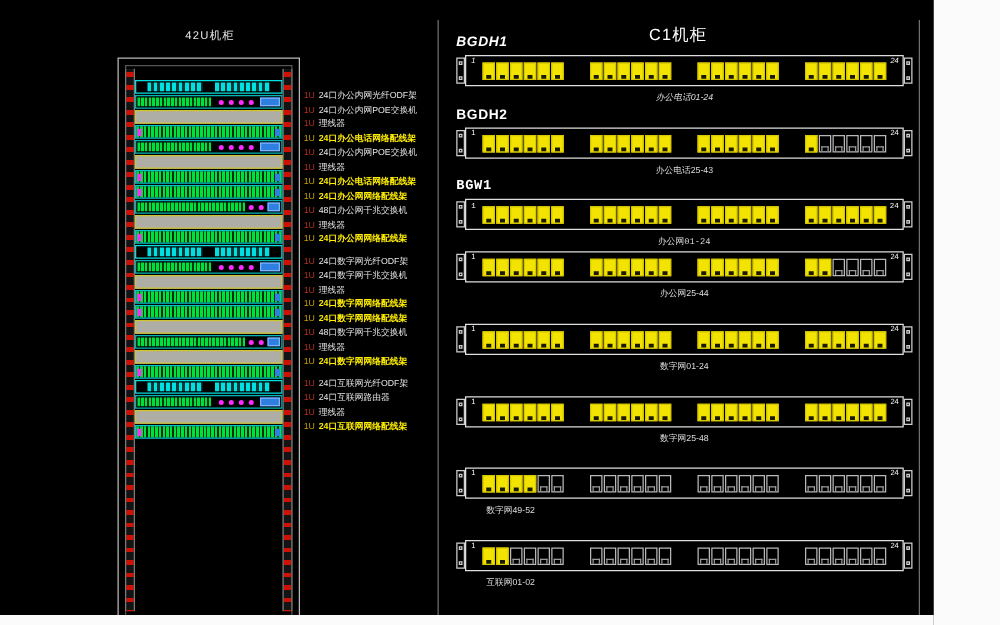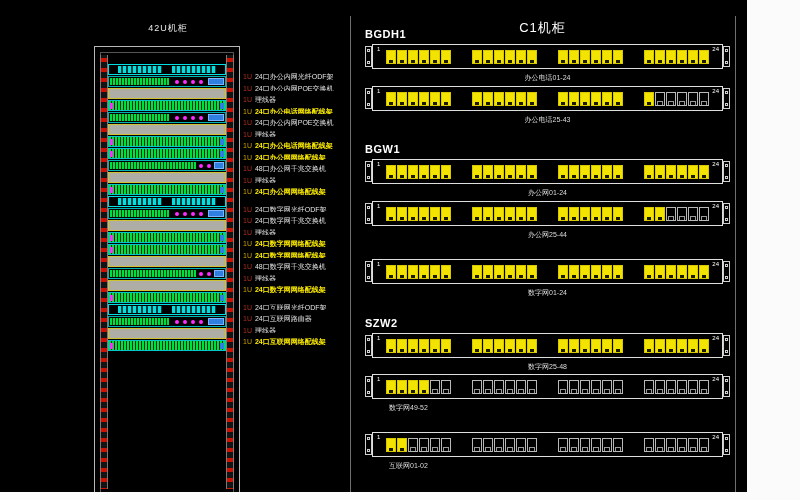--- a/index.html
+++ b/index.html
@@ -200,21 +200,21 @@
       <div class="eq-row"><span class="eq-u">1U</span><span class="eq-label">理线器</span></div>
       <div class="eq-row hl"><span class="eq-u">1U</span><span class="eq-label">24口互联网网络配线架</span></div>
     </div>
 
   <div class="divider div1"></div>
   <div class="divider div2"></div>
 
   <div class="right-section">
     <div class="c1-title">C1机柜</div>
     <div id="panels">
-        <div class="prow" style="top: 12px;">
+        <div class="prow" style="top: 12px; font-style: italic;">
           <div class="pname">BGDH1</div>
           <div class="pframe">
             <div class="ear">
               <i></i>
               <i></i>
             </div>
             <div class="pbody">
               <span class="pnum n1">1</span>
               <span class="pnum n24">24</span>
               <div class="pgroup">
@@ -251,20 +251,21 @@
               </div>
             </div>
             <div class="ear">
               <i></i>
               <i></i>
             </div>
           </div>
           <div class="plabel ac">办公电话01-24</div>
         </div>
         <div class="prow" style="top: 69.7px;">
+          <div class="pname">BGDH2</div>
           <div class="pframe">
             <div class="ear">
               <i></i>
               <i></i>
             </div>
             <div class="pbody">
               <span class="pnum n1">1</span>
               <span class="pnum n24">24</span>
               <div class="pgroup">
                 <div class="port used"></div>
@@ -299,21 +300,21 @@
                 <div class="port free"></div>
               </div>
             </div>
             <div class="ear">
               <i></i>
               <i></i>
             </div>
           </div>
           <div class="plabel ac">办公电话25-43</div>
         </div>
-        <div class="prow" style="top: 127.4px;">
+        <div class="prow" style="top: 127.4px; font-family: Liberation Mono, monospace;">
           <div class="pname">BGW1</div>
           <div class="pframe">
             <div class="ear">
               <i></i>
               <i></i>
             </div>
             <div class="pbody">
               <span class="pnum n1">1</span>
               <span class="pnum n24">24</span>
               <div class="pgroup">
@@ -448,21 +449,20 @@
               </div>
             </div>
             <div class="ear">
               <i></i>
               <i></i>
             </div>
           </div>
           <div class="plabel ac">数字网01-24</div>
         </div>
         <div class="prow" style="top: 300.5px;">
-          <div class="pname">SZW2</div>
           <div class="pframe">
             <div class="ear">
               <i></i>
               <i></i>
             </div>
             <div class="pbody">
               <span class="pnum n1">1</span>
               <span class="pnum n24">24</span>
               <div class="pgroup">
                 <div class="port used"></div>

